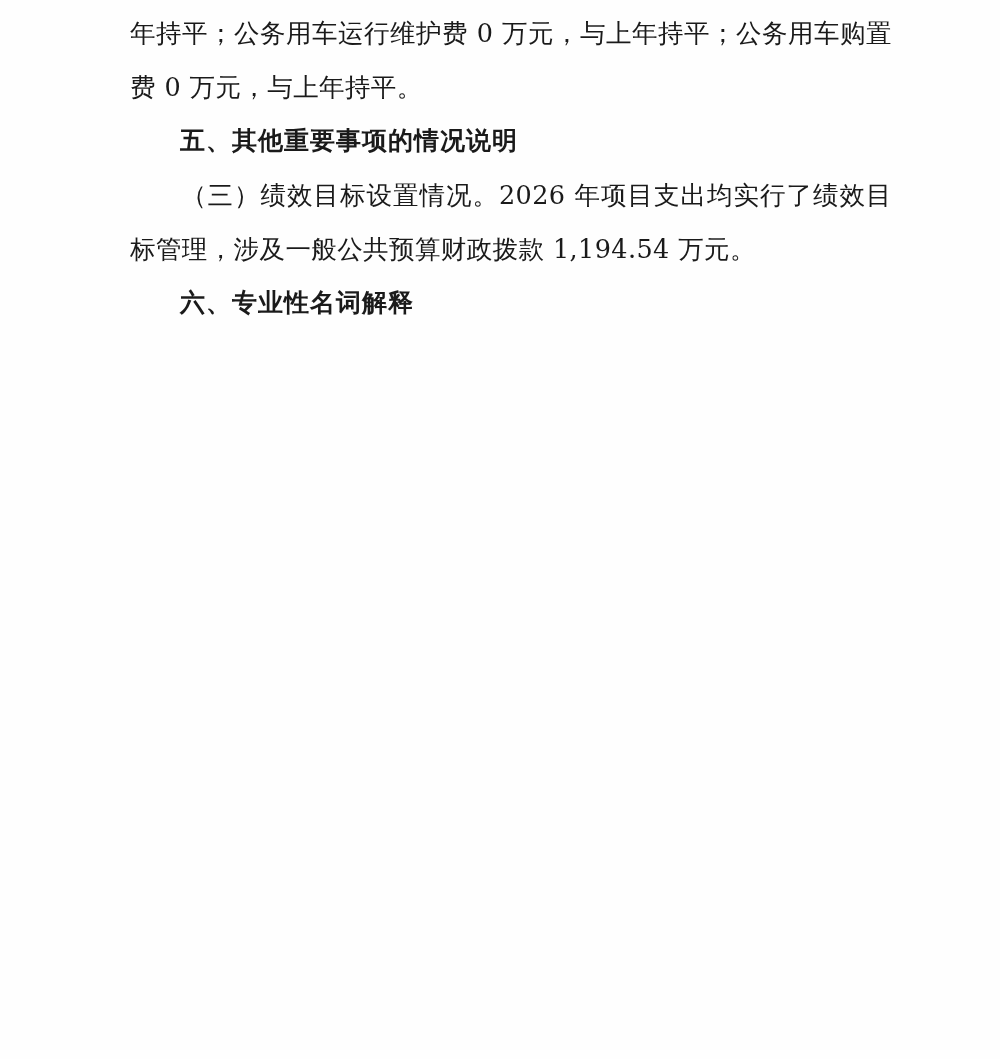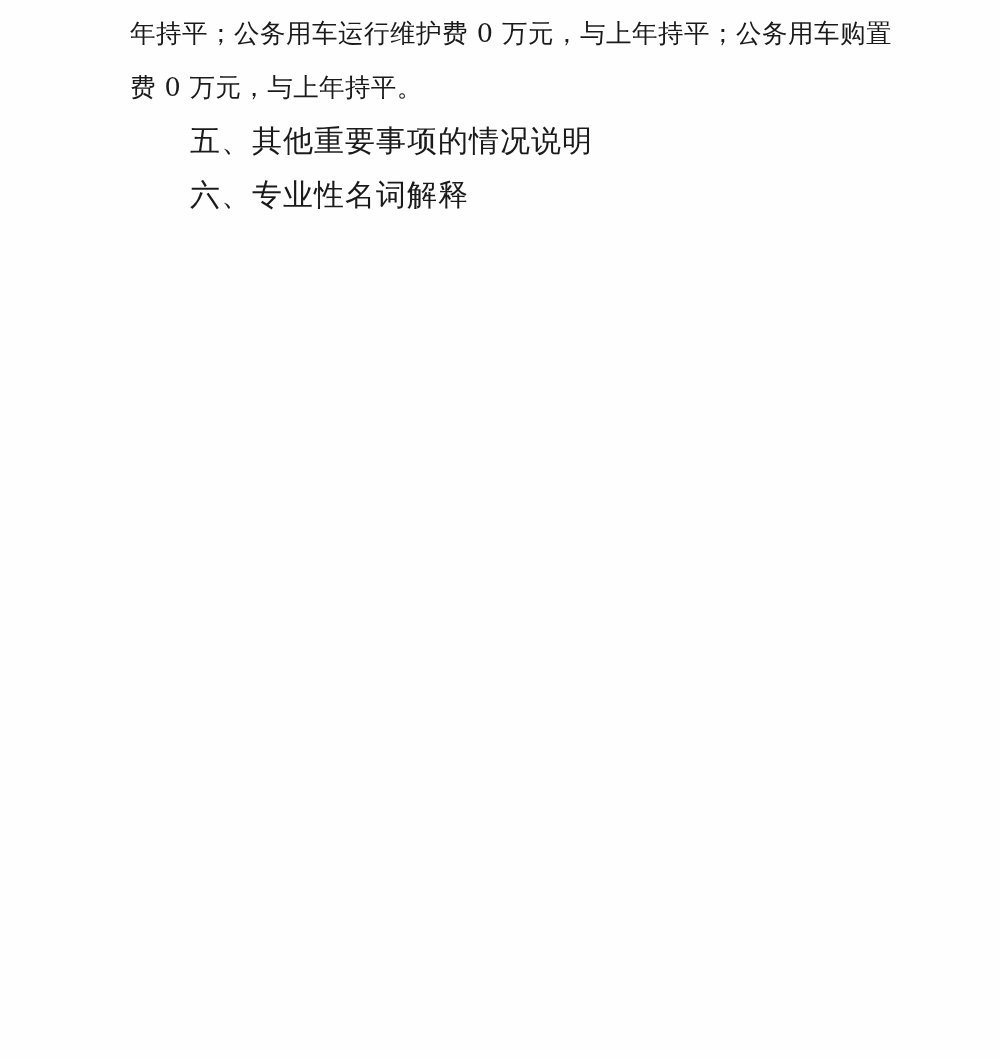--- a/index.html
+++ b/index.html
@@ -34,36 +34,37 @@
     padding: 0;
   }
   .para {
     text-indent: 2em;
   }
   .para-noindent {
     text-indent: 0;
   }
   .heading {
     text-indent: 2em;
-    font-weight: normal;
+    font-weight: bold;
     font-family: "DejaVu Sans", "Liberation Sans", sans-serif;
-    font-size: 30px;
+    font-size: 25px;
     letter-spacing: 1px;
   }
 </style>
 </head>
 <body>
 
 <div class="page">
   <div class="doc-body">
 
     <p class="para-noindent">年持平；公务用车运行维护费 0 万元，与上年持平；公务用车购置费 0 万元，与上年持平。</p>
 
     <p class="heading">五、其他重要事项的情况说明</p>
 
 
 
+    <p class="para">（三）绩效目标设置情况。2026 年项目支出均实行了绩效目标管理，涉及一般公共预算财政拨款 1,194.54 万元。</p>
 
 
     <p class="heading">六、专业性名词解释</p>
 
   </div>
 </div>
 
 </body></html>

